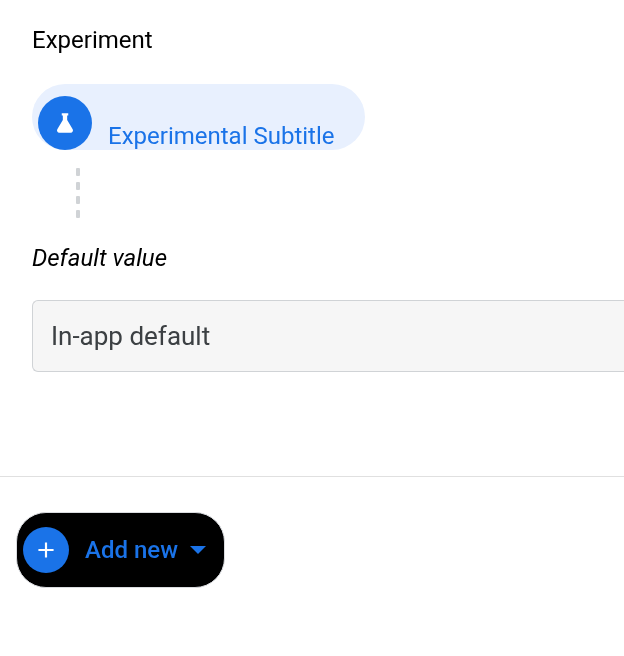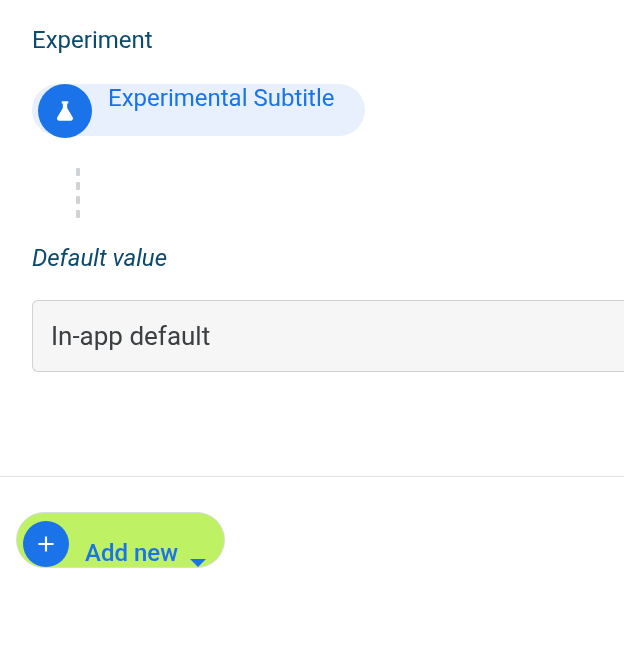--- a/index.html
+++ b/index.html
@@ -12,33 +12,33 @@
     overflow: hidden;
   }
   .wrap {
     position: relative;
     width: 624px; height: 656px;
   }
 
   .section-label {
     position: absolute;
     font-size: 24px;
-    color: #0c4a6e;
+    color: #000000;
     font-weight: 400;
   }
   .lbl-experiment { left: 32px; top: 26px; }
   .lbl-default    { left: 32px; top: 244px; font-style: italic; }
 
   .chip {
     position: absolute;
     left: 32px; top: 84px;
-    height: 52px;
+    height: 66px;
     padding: 0 30px 0 6px;
     display: inline-flex;
-    align-items: flex-start;
+    align-items: flex-end;
     background: #e8f0fe;
     border-radius: 34px;
     cursor: pointer;
   }
   .chip .circle {
     width: 54px; height: 54px;
     border-radius: 50%;
     background: #1a73e8;
     display: flex; align-items: center; justify-content: center;
     flex: none;
@@ -83,25 +83,25 @@
   .divider {
     position: absolute;
     left: 0; top: 476px;
     width: 624px; height: 1px;
     background: #e0e0e0;
   }
 
   .add-btn {
     position: absolute;
     left: 16px; top: 512px;
-    height: 56px;
+    height: 76px;
     padding: 0 18px 0 6px;
     display: inline-flex;
-    align-items: flex-end;
-    background: #bef264;
+    align-items: center;
+    background: #000000;
     border: 1px solid #dadce0;
     border-radius: 30px;
     cursor: pointer;
   }
   .add-btn .plus-circle {
     width: 46px; height: 46px;
     border-radius: 50%;
     background: #1a73e8;
     display: flex; align-items: center; justify-content: center;
     flex: none;

